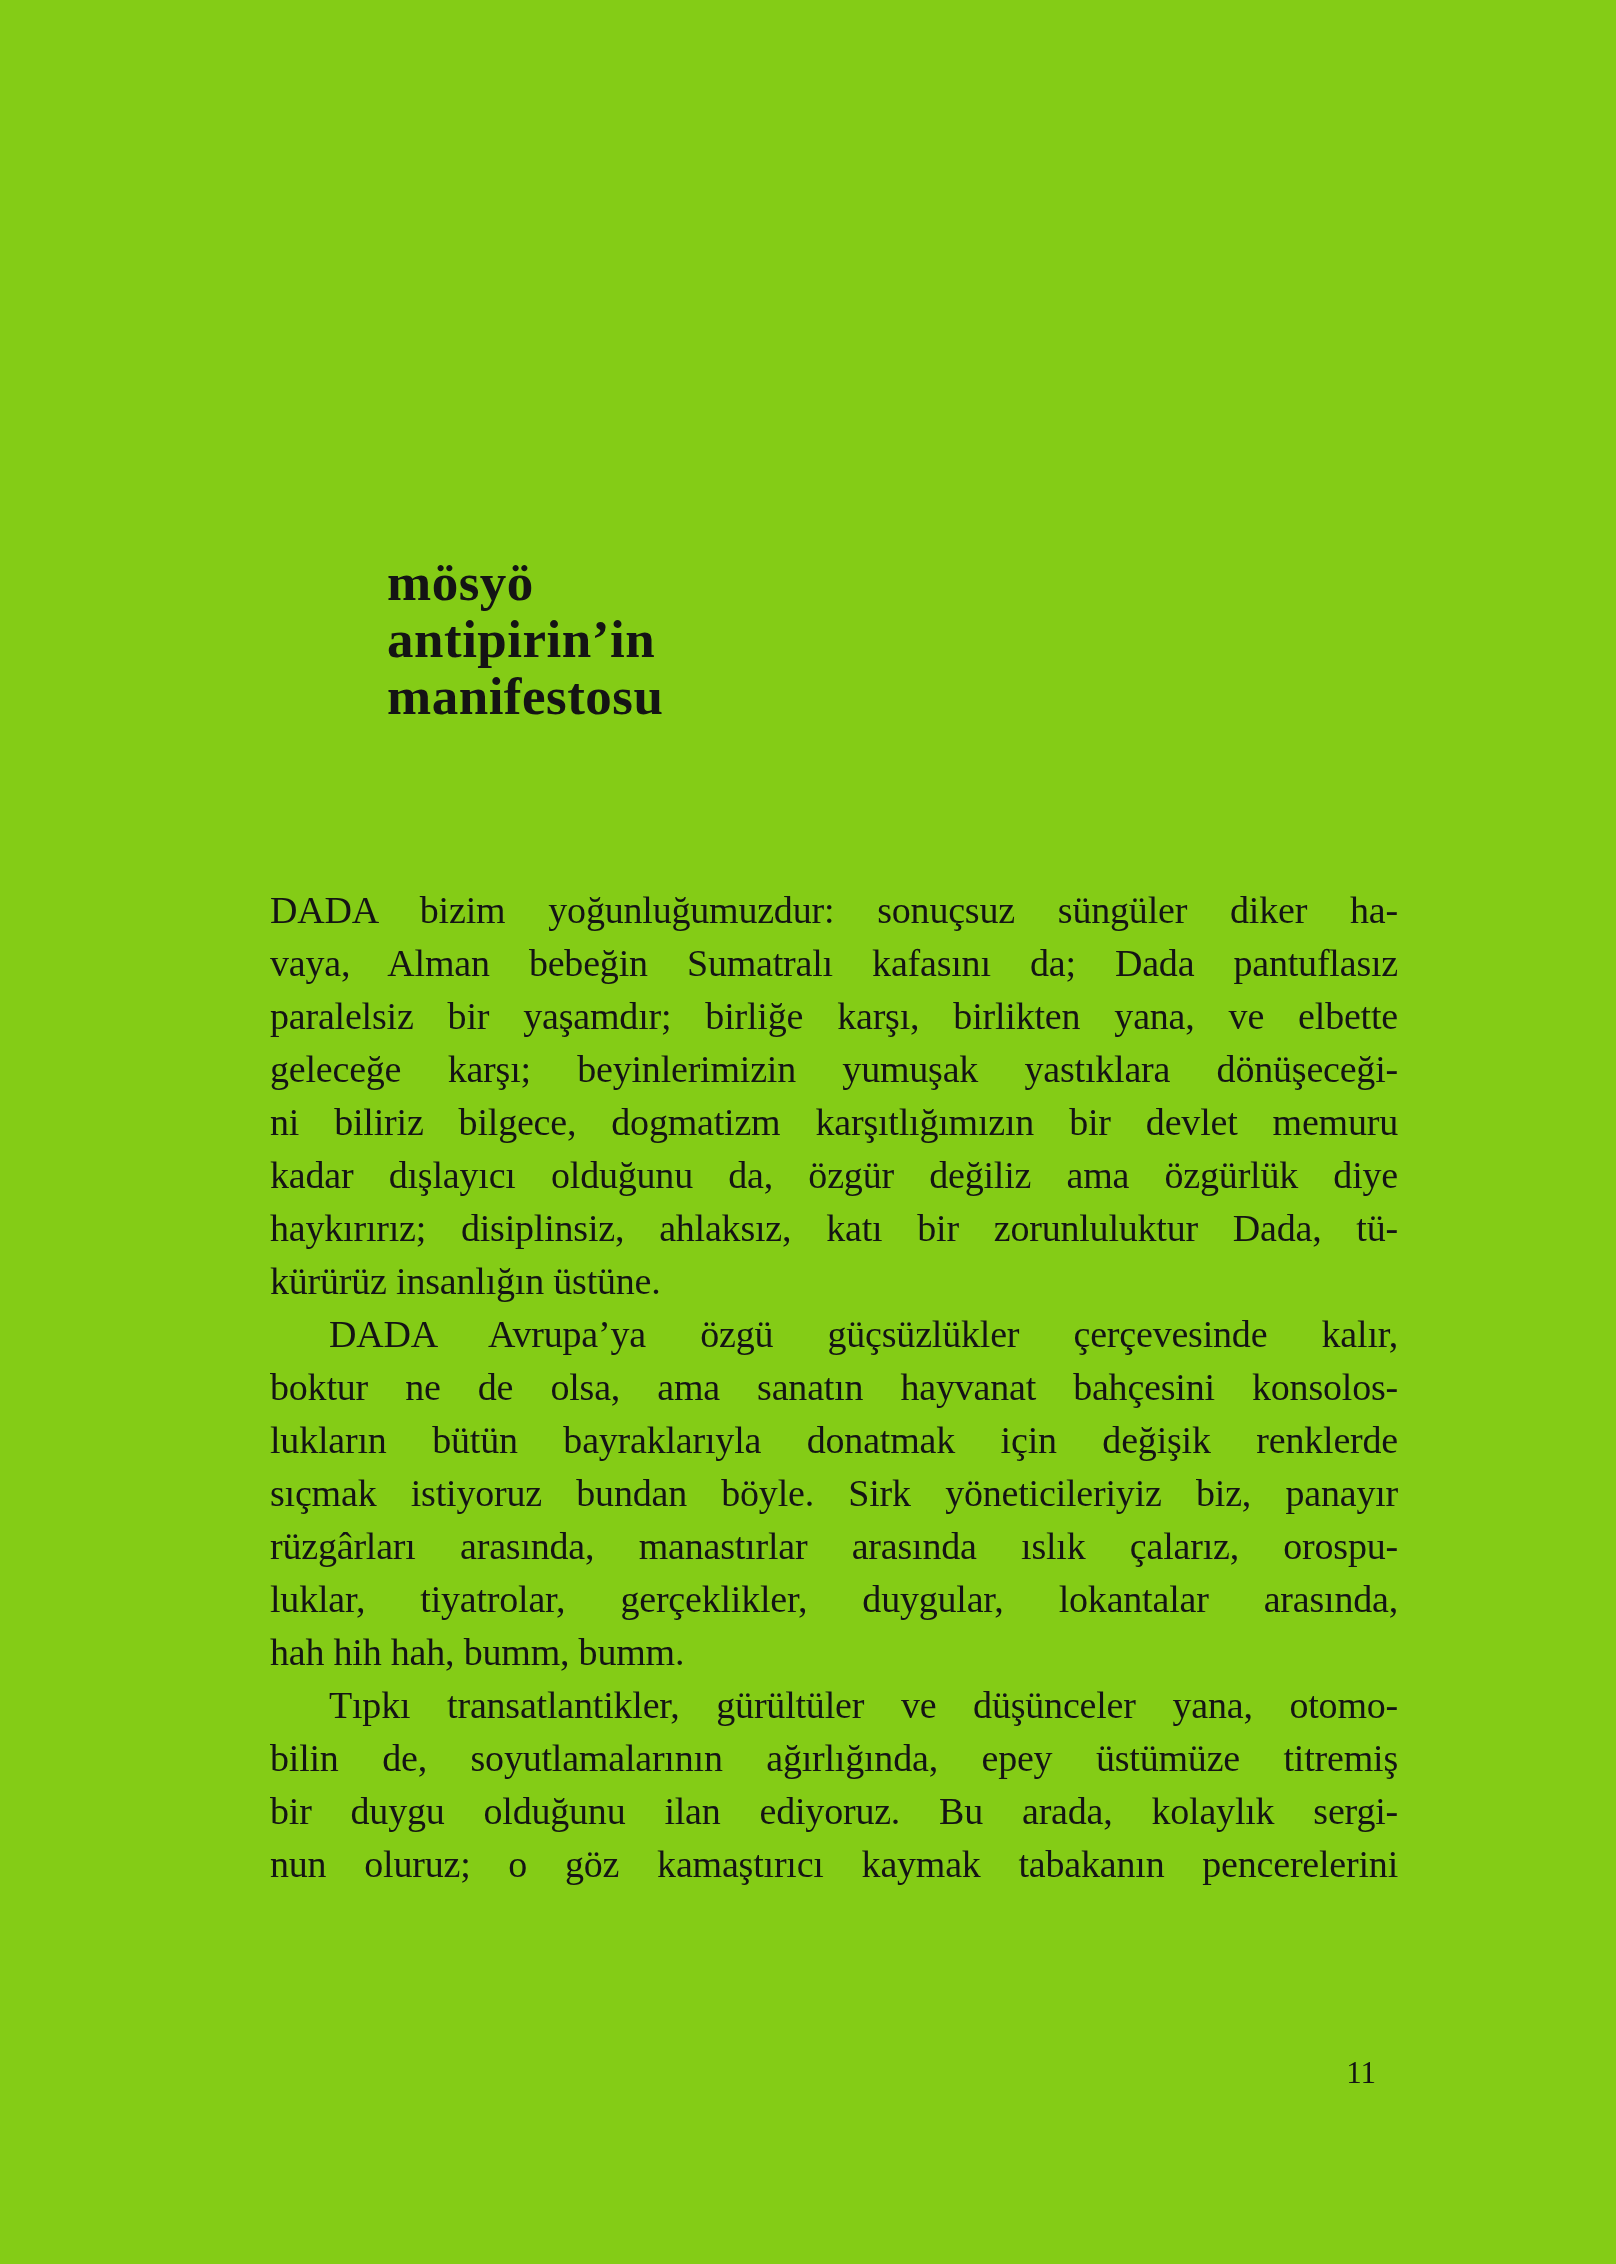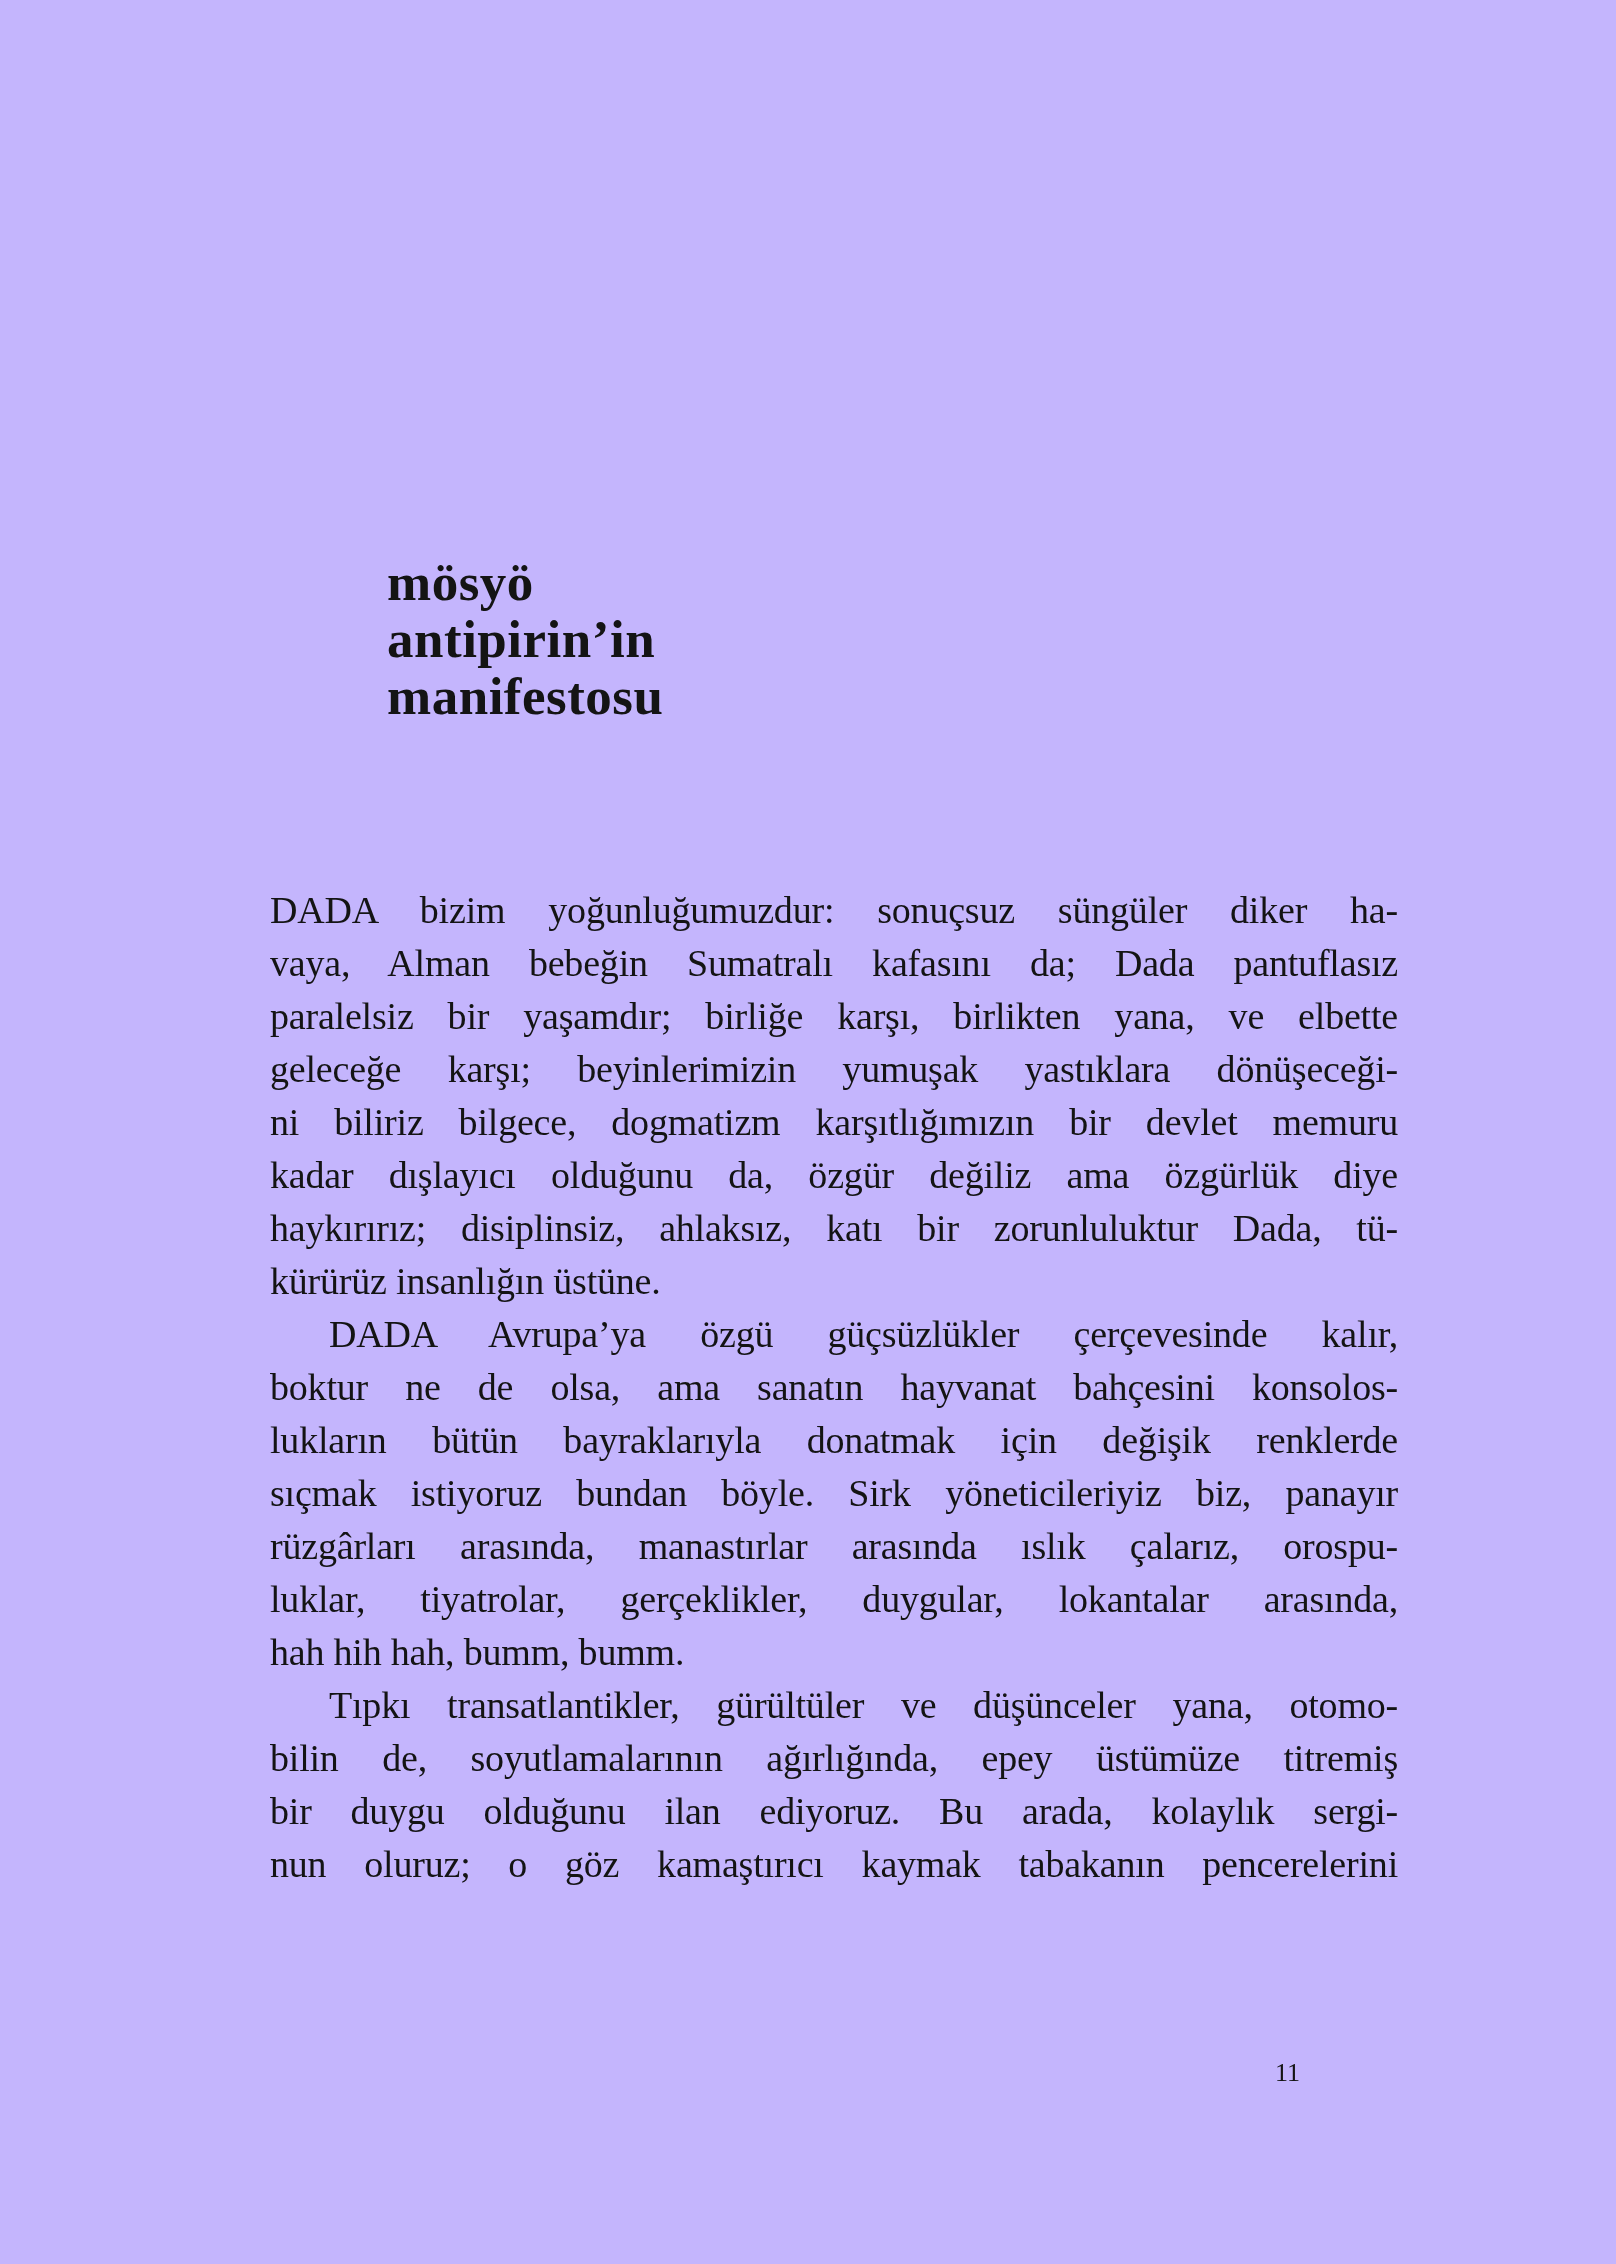--- a/index.html
+++ b/index.html
@@ -8,21 +8,21 @@
     position: relative;
     width: 1616px;
     height: 2264px;
     font-family: "Liberation Serif", "DejaVu Serif", serif;
     color: #141414;
     overflow: hidden;
   }
   .page {
     position: absolute;
     inset: 0;
-    background: #c4b5fd;
+    background: #84cc16;
   }
   .title-block {
     position: absolute;
     left: 387px;
     top: 554px;
     font-size: 53px;
     font-weight: bold;
     line-height: 57px;
     letter-spacing: 0.5px;
     white-space: nowrap;
@@ -46,21 +46,22 @@
     text-align-last: justify;
   }
   .para.indent .line:first-child {
     text-indent: 59px;
   }
   .page-number {
     position: absolute;
     top: 2055px;
     left: 1275px;
     width: 101px;
-    font-size: 26px;
+    text-align: right;
+    font-size: 31px;
     line-height: 35px;
   }
 </style>
 </head>
 <body>
 
 <div class="page">
 
   <div class="title-block">
     <div class="title-line-1">mösyö</div>

